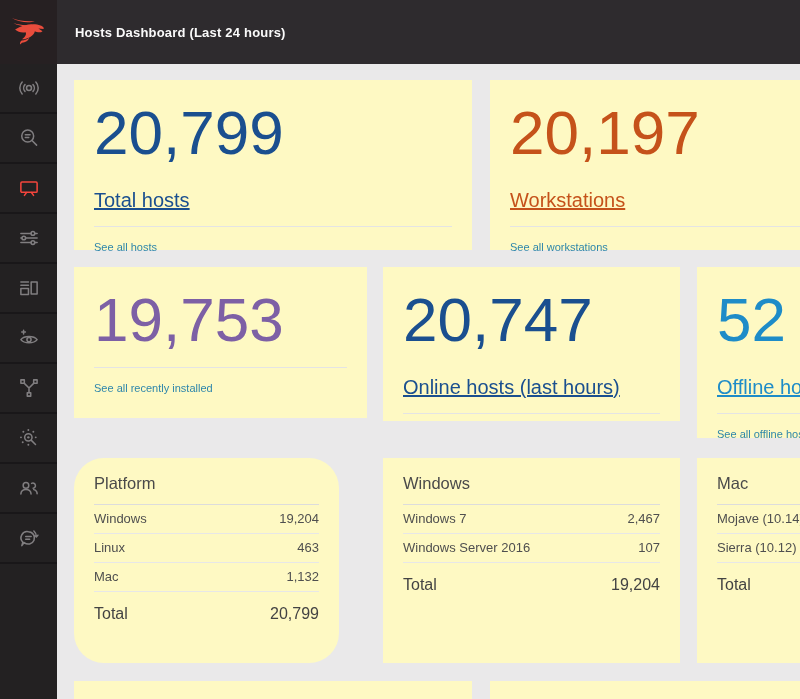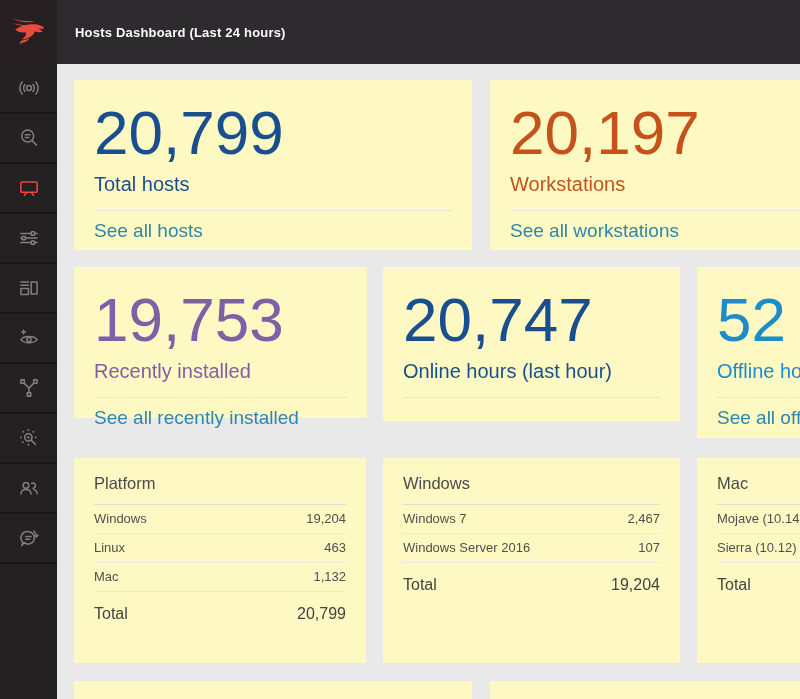--- a/index.html
+++ b/index.html
@@ -12,23 +12,23 @@
   .sidebar{position:absolute;left:0;top:0;width:57px;height:699px;background:#232122;z-index:5;}
   .logo-cell{height:64px;display:flex;align-items:center;justify-content:center;background:#262022;cursor:pointer;}
   .nav-cell{height:48px;display:flex;align-items:center;justify-content:center;border-bottom:2px solid #191719;cursor:pointer;}
   .nav-cell svg{display:block;}
   
   .topbar{position:absolute;left:57px;top:0;width:743px;height:64px;background:#2e2b2e;display:flex;align-items:center;}
   .topbar h1{margin:0 11px 0 18px;font-size:13px;font-weight:600;color:#fafafa;letter-spacing:.2px;}
   
   .card{position:absolute;background:#fef9c3;}
   .sc-num{margin:20px 20px 0;font-size:62px;line-height:66px;font-weight:400;white-space:nowrap;}
-  .sc-label{margin:6px 20px 0;font-size:20px;line-height:24px;white-space:nowrap;}
+  .sc-label{margin:22px 20px 0;font-size:20px;line-height:24px;white-space:nowrap;text-decoration:underline;}
   .sc-div{margin:14px 20px 0;border-top:1px solid #e4e4e4;height:0;}
-  .sc-link{display:block;margin:0 20px;padding:11px 0;font-size:19px;line-height:18px;color:#2e86ab;text-decoration:none;white-space:nowrap;cursor:pointer;}
+  .sc-link{display:block;margin:0 20px;padding:11px 0;font-size:11px;line-height:18px;color:#2e86ab;text-decoration:none;white-space:nowrap;cursor:pointer;}
   .tc-title{margin:14px 20px 0;font-size:16.5px;line-height:22px;color:#4a4a4a;font-weight:400;}
   .tc-div{margin:10px 20px 0;border-top:1px solid #dcdcdc;height:0;}
   .tc-row{display:flex;justify-content:space-between;margin:0 20px;padding:6px 0 6px;font-size:13px;line-height:16px;color:#4f4f4f;border-bottom:1px solid #e7e7e7;white-space:nowrap;}
   .tc-total{display:flex;justify-content:space-between;margin:12px 20px 0;font-size:16px;line-height:20px;color:#434343;white-space:nowrap;}
 </style>
 </head>
 <body>
 
 <aside class="sidebar">
   <div class="logo-cell">
@@ -132,36 +132,35 @@
       <a class="sc-link" href="#">See all hosts</a>
     </section>
     <section class="card" style="left: 490px; top: 80px; width: 398px; height: 170px;">
       <div class="sc-num" style="color: rgb(197, 82, 26);">20,197</div>
       <div class="sc-label" style="color: rgb(197, 82, 26);">Workstations</div>
       <div class="sc-div"></div>
       <a class="sc-link" href="#">See all workstations</a>
     </section>
     <section class="card" style="left: 74px; top: 267px; width: 293px; height: 151px;">
       <div class="sc-num" style="color: rgb(125, 96, 165);">19,753</div>
-      <div class="sc-label" style="color: rgb(125, 96, 165);">Recently installed</div>
       <div class="sc-div"></div>
       <a class="sc-link" href="#">See all recently installed</a>
     </section>
     <section class="card" style="left: 383px; top: 267px; width: 297px; height: 154px;">
       <div class="sc-num" style="color: rgb(26, 79, 143);">20,747</div>
-      <div class="sc-label" style="color: rgb(26, 79, 143);">Online hours (last hour)</div>
+      <div class="sc-label" style="color: rgb(26, 79, 143);">Online hosts (last hours)</div>
       <div class="sc-div"></div>
     </section>
     <section class="card" style="left: 697px; top: 267px; width: 297px; height: 171px;">
       <div class="sc-num" style="color: rgb(30, 140, 200);">52</div>
       <div class="sc-label" style="color: rgb(30, 140, 200);">Offline hosts (last hour)</div>
       <div class="sc-div"></div>
       <a class="sc-link" href="#">See all offline hosts</a>
     </section>
-    <section class="card" style="left: 74px; top: 458px; width: 292px; height: 205px;">
+    <section class="card" style="left: 74px; top: 458px; width: 265px; height: 205px; border-radius: 30px;">
       <div class="tc-title">Platform</div>
       <div class="tc-div"></div>
       <div class="tc-row">
         <span>Windows</span>
         <span>19,204</span>
       </div>
       <div class="tc-row">
         <span>Linux</span>
         <span>463</span>
       </div>

